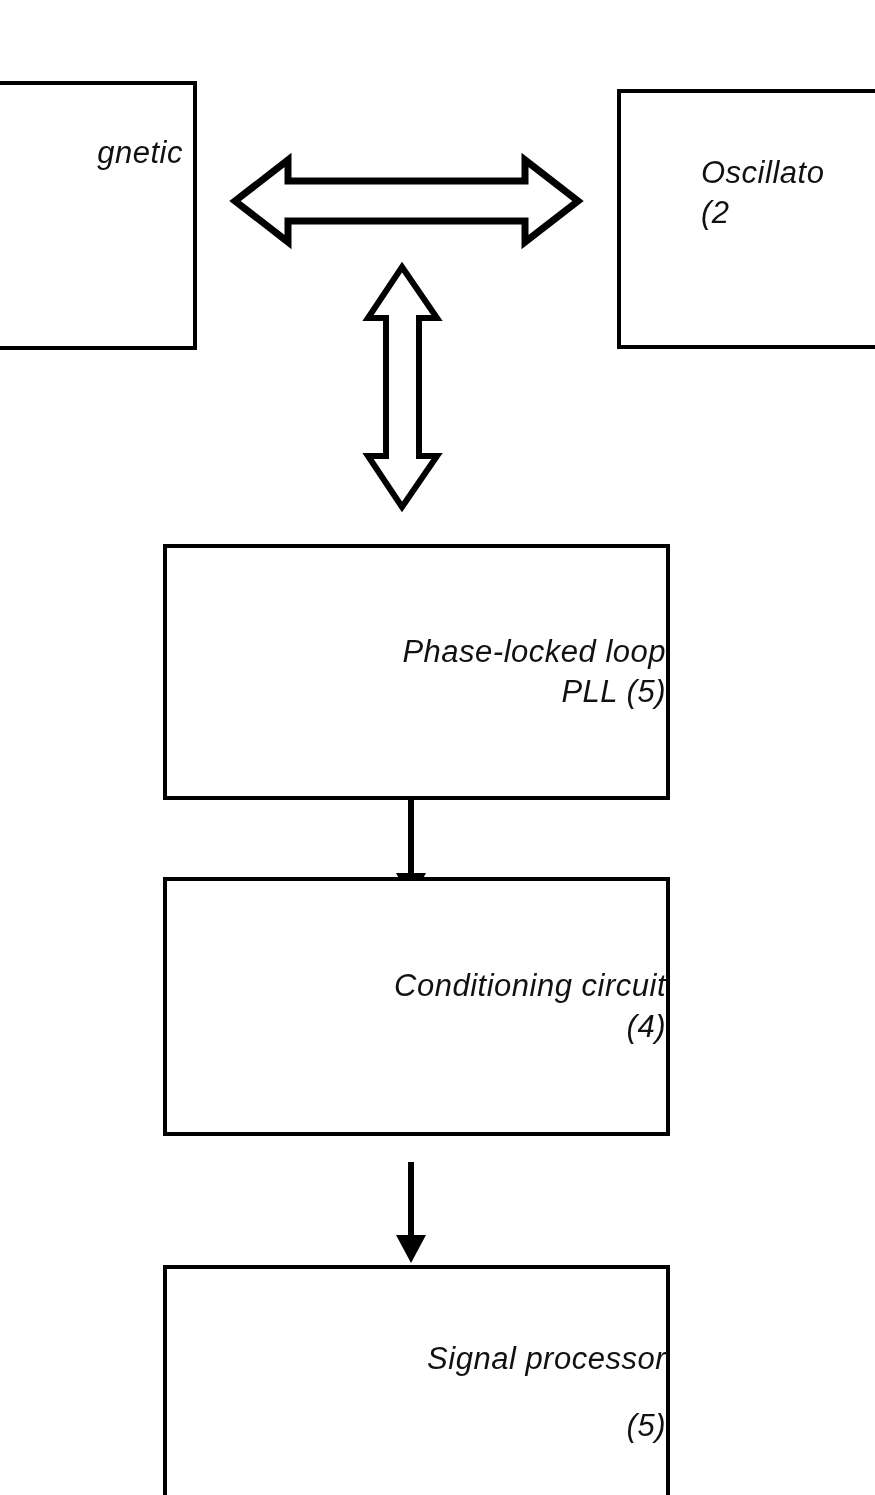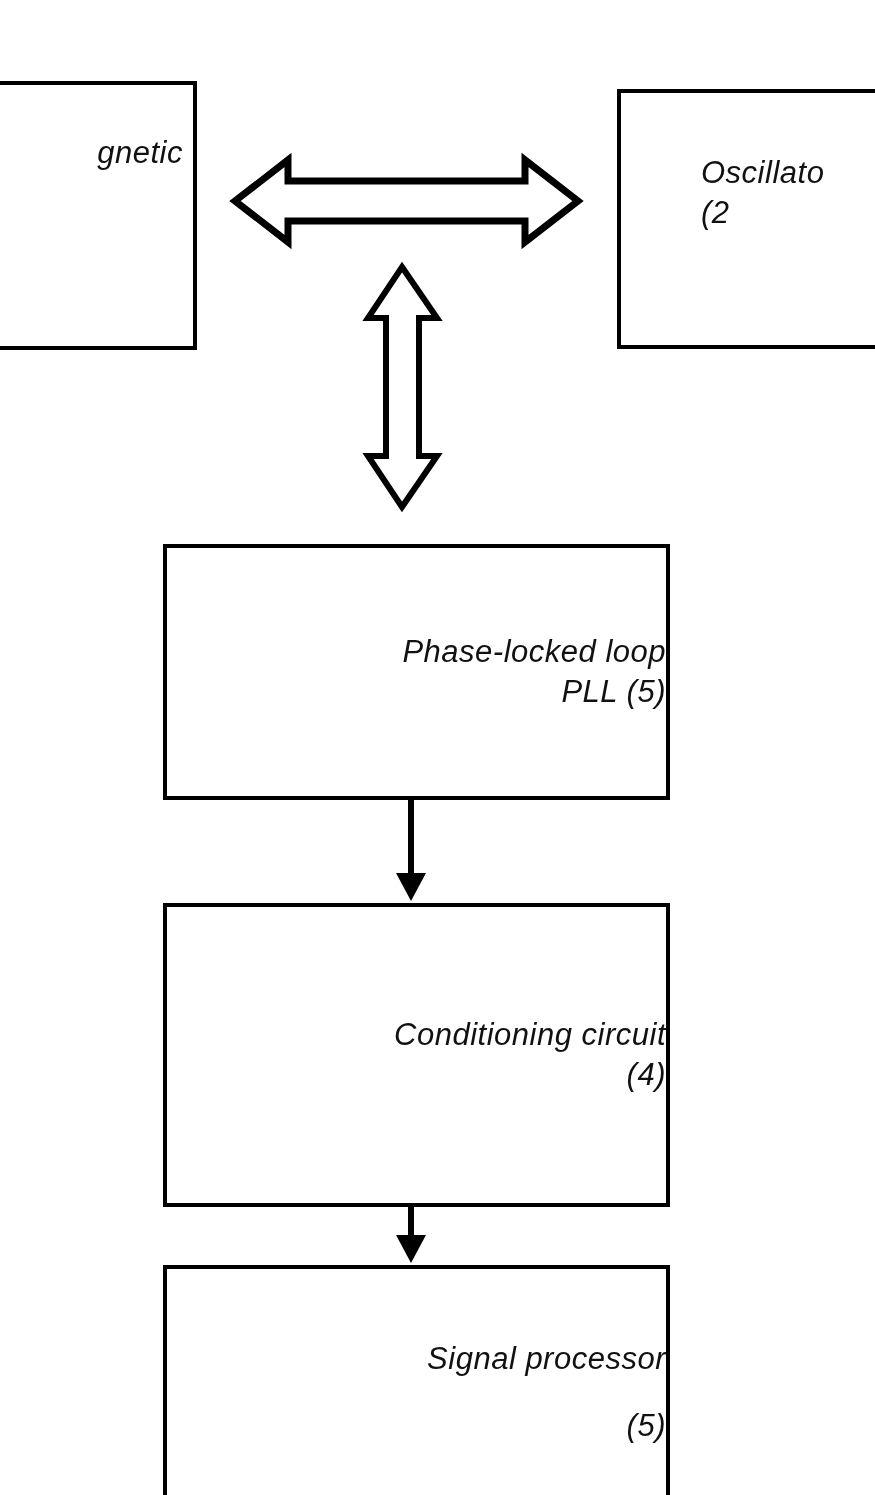--- a/index.html
+++ b/index.html
@@ -74,23 +74,23 @@
   #box-pll {
     left: 163px;
     top: 507px;
     width: 507px;
     height: 256px;
   }
   #box-pll .line { font-size: 31px; }
 
   #box-conditioning {
     left: 163px;
-    top: 866px;
+    top: 840px;
     width: 507px;
-    height: 304px;
+    height: 259px;
   }
   #box-conditioning .line { font-size: 31px; }
 
   #box-signal {
     left: 163px;
     top: 1228px;
     width: 507px;
     height: 255px;
     gap: 26px;
   }

